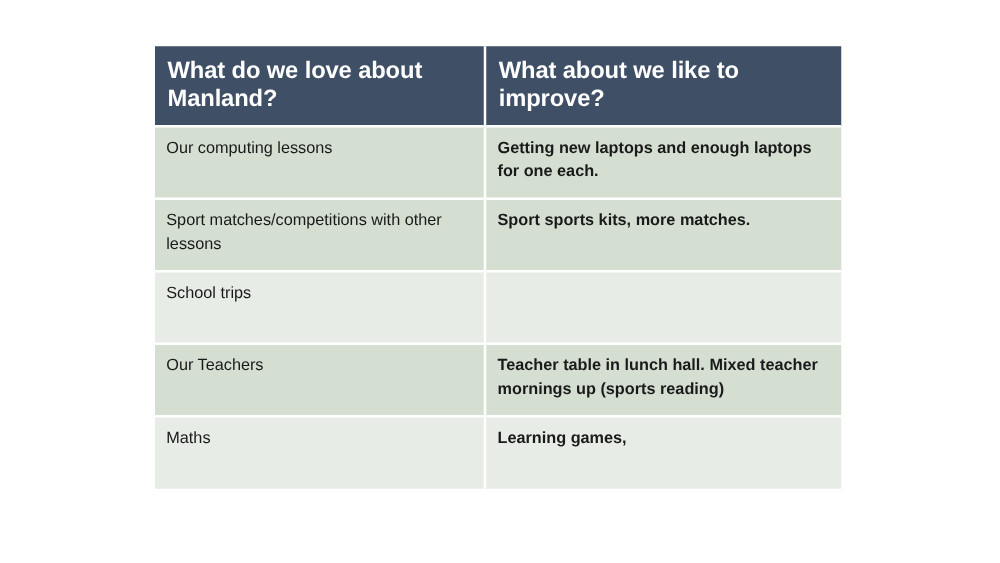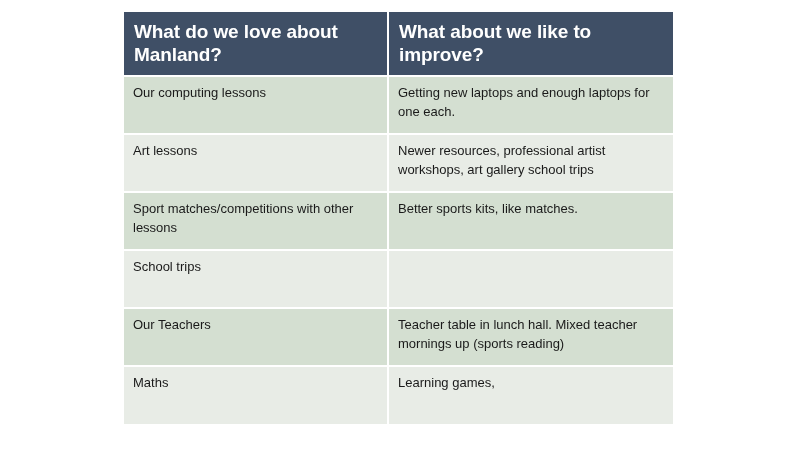--- a/index.html
+++ b/index.html
@@ -15,21 +15,21 @@
   }
   #slide {
     position: relative;
     width: 800px;
     height: 450px;
     background: #ffffff;
   }
   #feedback-table {
     position: absolute;
     left: 124px;
-    top: 12px;
+    top: 37px;
     width: 549px;
     border-collapse: collapse;
     table-layout: fixed;
     border-radius: 20px;
   }
   #feedback-table col.col-love { width: 264px; }
   #feedback-table col.col-improve { width: 285px; }
 
   #feedback-table thead th {
     background: #3f4f66;
@@ -54,20 +54,21 @@
     color: #1a1a1a;
     line-height: 1.42;
     text-align: left;
     vertical-align: top;
     padding: 7px 10px 7px 9px;
     border-right: 2px solid #ffffff;
     border-top: 2px solid #ffffff;
   }
   #feedback-table tbody td:last-child {
     border-right: none;
+    font-weight: bold;
   }
   #feedback-table tbody tr.band-dark td {
     background: #d4dfd1;
   }
   #feedback-table tbody tr.band-light td {
     background: #e8ece6;
   }
 </style>
 </head>
 <body>
@@ -83,27 +84,23 @@
       <tr>
         <th>What do we love about Manland?</th>
         <th>What about we like to improve?</th>
       </tr>
     </thead>
     <tbody>
       <tr class="band-dark">
         <td>Our computing lessons</td>
         <td>Getting new laptops and enough laptops for one each.</td>
       </tr>
-      <tr class="band-light">
-        <td>Art lessons</td>
-        <td>Newer resources, professional artist workshops, art gallery school trips</td>
-      </tr>
       <tr class="band-dark">
         <td>Sport matches/competitions with other lessons</td>
-        <td>Better sports kits, like matches.</td>
+        <td>Sport sports kits, more matches.</td>
       </tr>
       <tr class="band-light">
         <td>School trips</td>
         <td></td>
       </tr>
       <tr class="band-dark">
         <td>Our Teachers</td>
         <td>Teacher table in lunch hall. Mixed teacher mornings up (sports reading)</td>
       </tr>
       <tr class="band-light">

